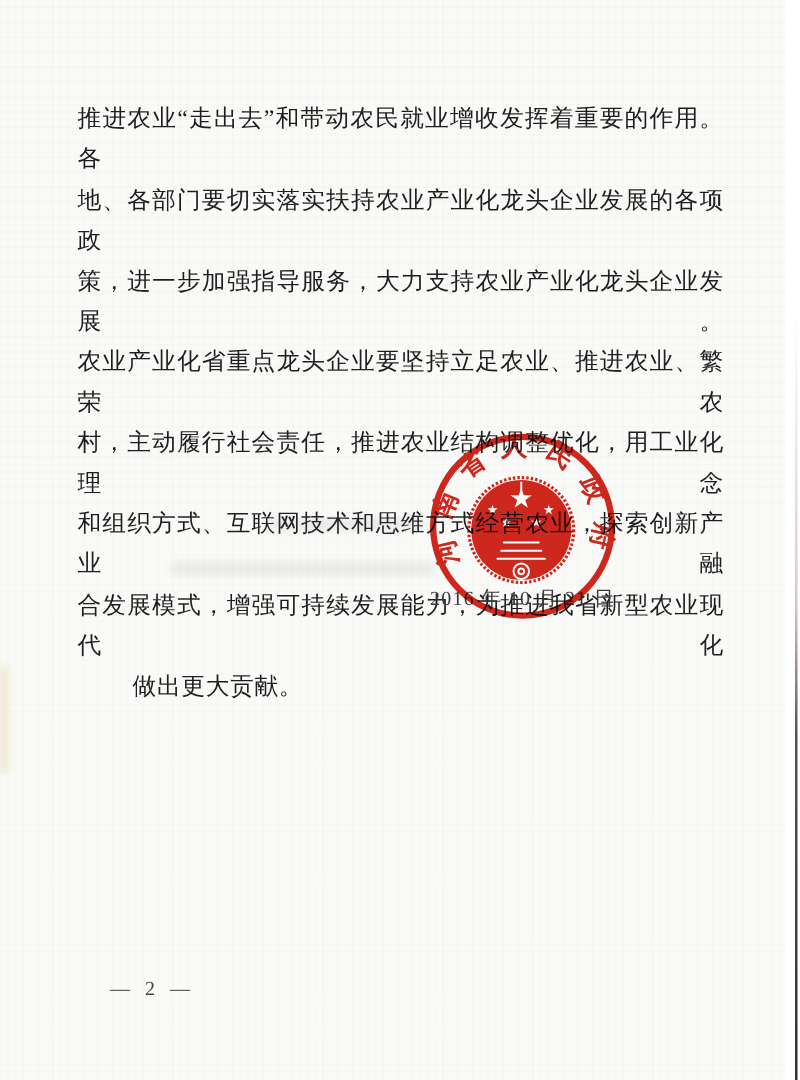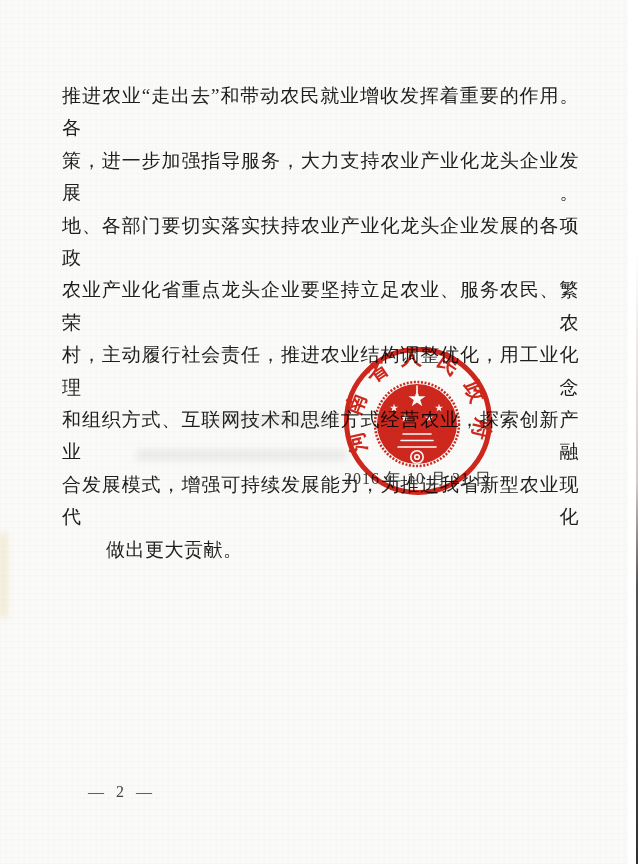--- a/index.html
+++ b/index.html
@@ -111,23 +111,23 @@
     filter: blur(3px);
   }
 </style>
 </head>
 <body>
 
 <div class="page">
 
   <div class="body-text">
     <div class="line">推进农业“走出去”和带动农民就业增收发挥着重要的作用。各</div>
+    <div class="line">地、各部门要切实落实扶持农业产业化龙头企业发展的各项政</div>
     <div class="line">策，进一步加强指导服务，大力支持农业产业化龙头企业发展。</div>
-    <div class="line">地、各部门要切实落实扶持农业产业化龙头企业发展的各项政</div>
-    <div class="line">农业产业化省重点龙头企业要坚持立足农业、服务农民、繁荣农</div>
+    <div class="line">农业产业化省重点龙头企业要坚持立足农业、推进农业、繁荣农</div>
     <div class="line">村，主动履行社会责任，推进农业结构调整优化，用工业化理念</div>
     <div class="line">和组织方式、互联网技术和思维方式经营农业，探索创新产业融</div>
     <div class="line">合发展模式，增强可持续发展能力，为推进我省新型农业现代化</div>
     <div class="line last">做出更大贡献。</div>
   </div>
 
   <div class="smudge s1"></div>
   <div class="smudge s2"></div>
 
   <div class="issue-date">2016 年 10 月 21 日</div>

